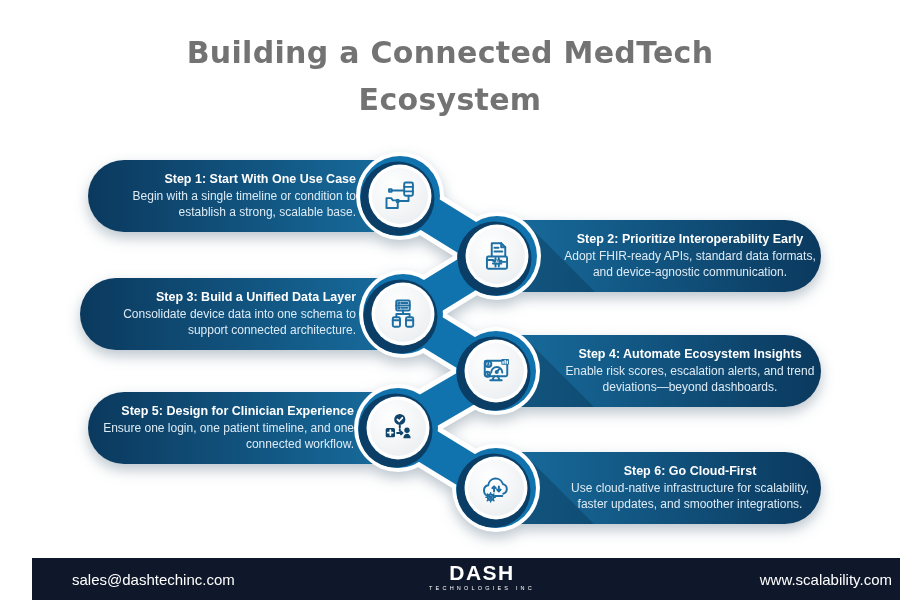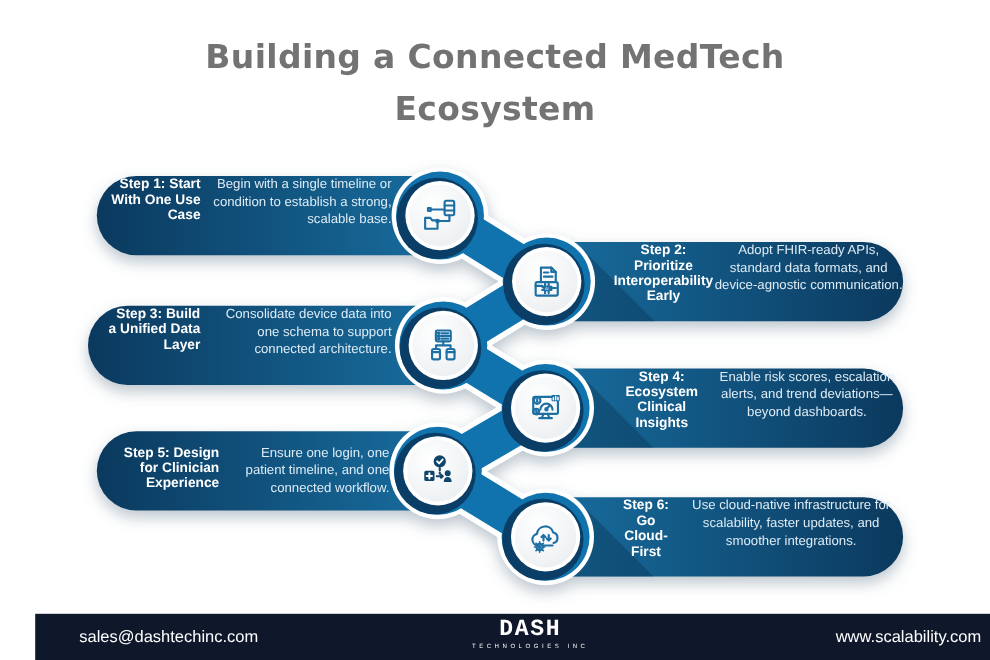--- a/index.html
+++ b/index.html
@@ -7,51 +7,51 @@
     position:relative;width:900px;height:600px;background:#ffffff;overflow:hidden;
     font-family:"Liberation Sans",sans-serif;
   }
   .title{
     position:absolute;top:30px;left:0;width:900px;margin:0;text-align:center;
     font-family:"DejaVu Sans","Liberation Sans",sans-serif;
     font-size:30px;font-weight:700;color:#737373;line-height:1.55;letter-spacing:.3px;
   }
   .chain{position:absolute;left:0;top:0;filter:drop-shadow(0 6px 7px rgba(10,45,75,.28));}
   .step-text{
-    position:absolute;height:72px;display:flex;flex-direction:row;justify-content:center;
+    position:absolute;height:72px;display:flex;flex-direction:column;justify-content:center;
     color:#fff;
   }
   .step-title{font-size:12.5px;font-weight:bold;margin-bottom:3px;}
   .step-desc{font-size:12px;color:#ddebf5;line-height:1.32;}
   .ta-r{text-align:right;}
   .ta-l{text-align:center;}
   .s1{left:100px;top:160px;width:256px;}
   .s2{left:558px;top:220px;width:264px;}
   .s3{left:96px;top:278px;width:260px;}
   .s4{left:558px;top:335px;width:264px;}
-  .s5{left:100px;top:404px;width:254px;justify-content:flex-end;}
+  .s5{left:100px;top:392px;width:254px;}
   .s6{left:558px;top:452px;width:264px;}
   .icon{position:absolute;width:36px;height:36px;}
   .i1{left:382px;top:178px;}
   .i2{left:479px;top:238px;}
   .i3{left:385px;top:296px;}
   .i4{left:478px;top:353px;}
   .i5{left:380px;top:410px;}
   .i6{left:478px;top:470px;}
   .icon svg{width:36px;height:36px;display:block;}
   .footer{
     position:absolute;left:0;top:558px;width:900px;height:42px;background:#0f172a;
     display:flex;align-items:center;justify-content:space-between;
     padding:0 40px;box-sizing:border-box;color:#fff;font-size:15px;margin-left:32px;
   }
   .footer-logo{
     position:absolute;left:0;right:0;top:3px;margin:auto;width:120px;text-align:center;color:#fff;
   }
   .logo-text{
-    font-family:Liberation Mono, monospace;
+    font-family:Liberation Sans, sans-serif;
     font-size:21px;font-weight:800;letter-spacing:1.5px;line-height:1.1;
   }
   .logo-sub{font-size:5.5px;letter-spacing:3.2px;margin-top:1px;}
 </style>
 </head>
 <body>
 
 <div class="stage">
 
   <h1 class="title"><span>Building a Connected MedTech</span><br><span>Ecosystem</span></h1>
@@ -171,21 +171,21 @@
   </div>
   <div class="step-text s2 ta-l">
     <div class="step-title">Step 2: Prioritize Interoperability Early</div>
     <div class="step-desc">Adopt FHIR-ready APIs, standard data formats, and device-agnostic communication.</div>
   </div>
   <div class="step-text s3 ta-r">
     <div class="step-title">Step 3: Build a Unified Data Layer</div>
     <div class="step-desc">Consolidate device data into one schema to support connected architecture.</div>
   </div>
   <div class="step-text s4 ta-l">
-    <div class="step-title">Step 4: Ecosystem Clinical Insights</div>
+    <div class="step-title">Step 4: Automate Ecosystem Insights</div>
     <div class="step-desc">Enable risk scores, escalation alerts, and trend deviations—beyond dashboards.</div>
   </div>
   <div class="step-text s5 ta-r">
     <div class="step-title">Step 5: Design for Clinician Experience</div>
     <div class="step-desc">Ensure one login, one patient timeline, and one connected workflow.</div>
   </div>
   <div class="step-text s6 ta-l">
     <div class="step-title">Step 6: Go Cloud-First</div>
     <div class="step-desc">Use cloud-native infrastructure for scalability, faster updates, and smoother integrations.</div>
   </div>

